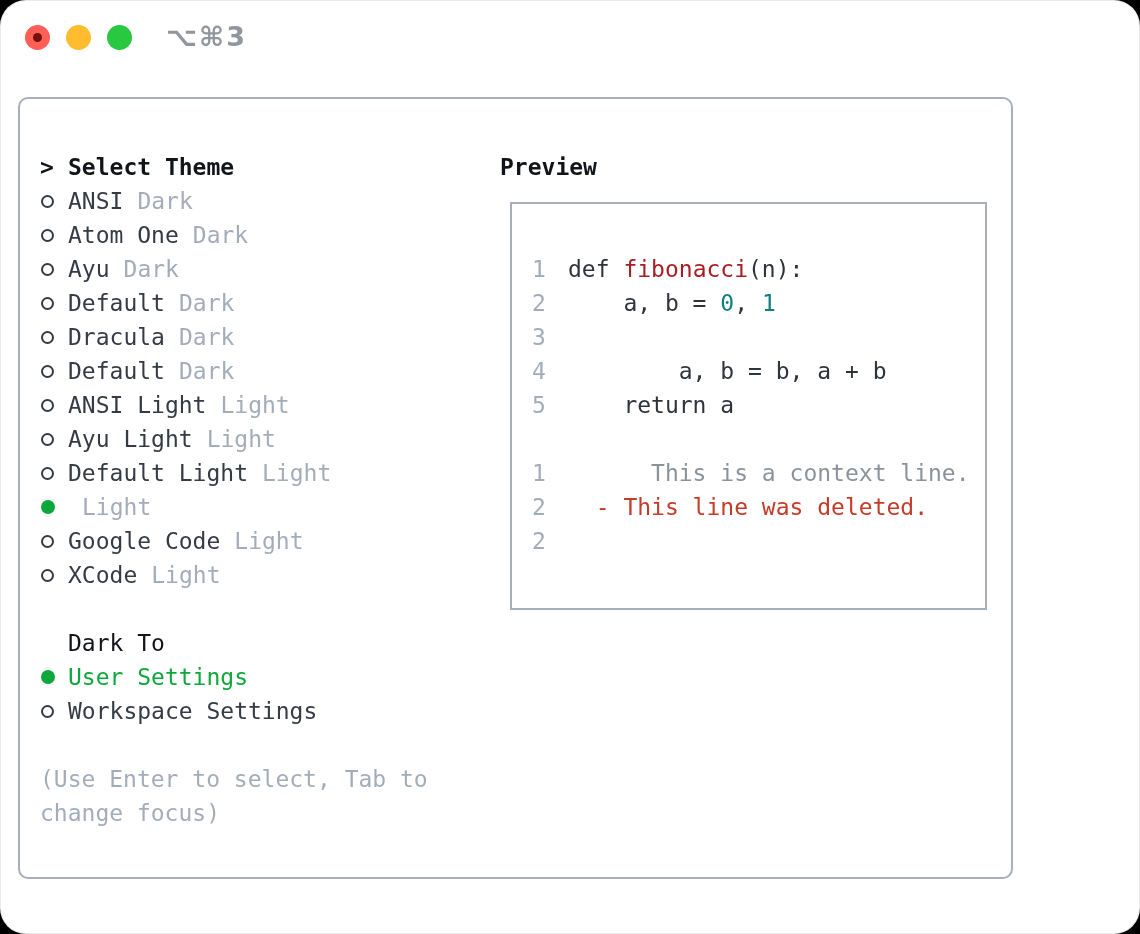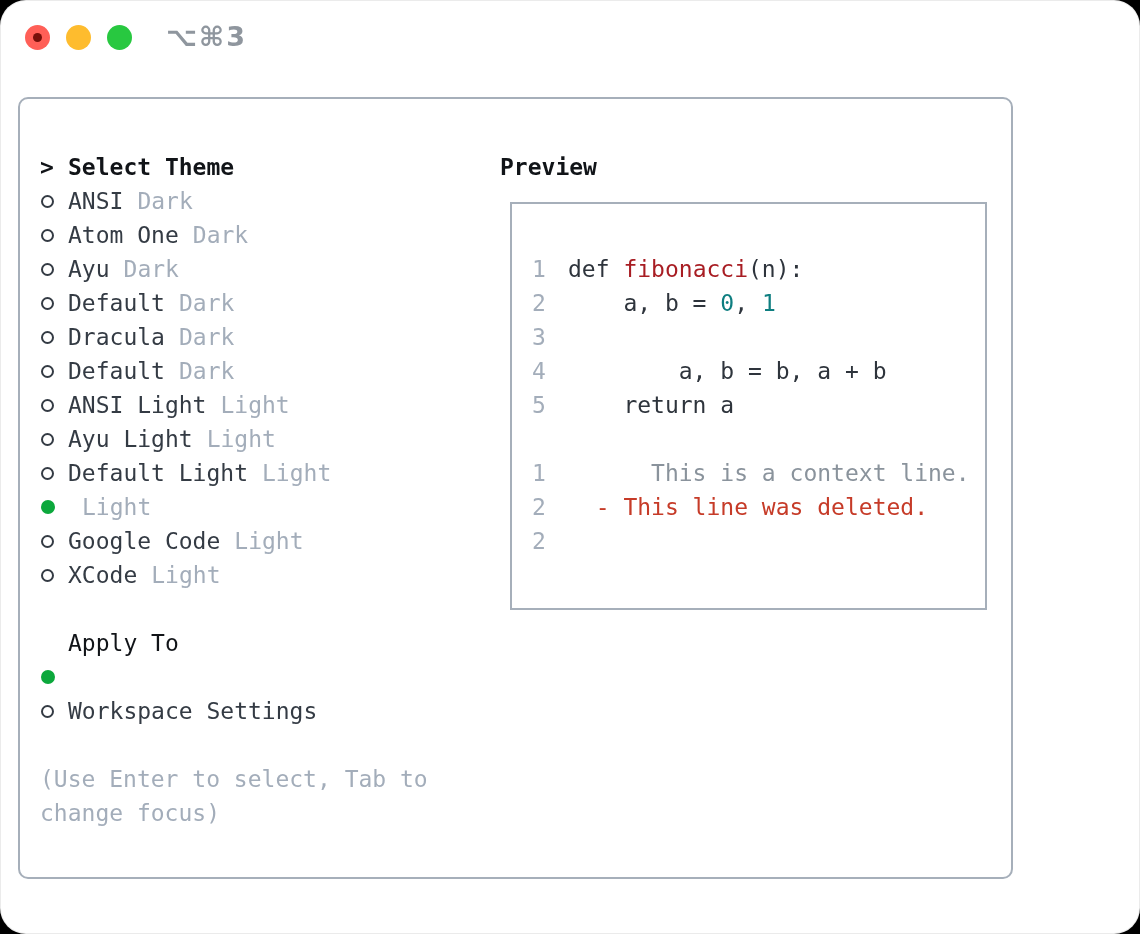--- a/index.html
+++ b/index.html
@@ -168,28 +168,29 @@
               </span>
               <span class="iname">XCode</span>
               <span class="tag">Light</span>
             </div>
           </div>
 
         <div class="spacer"></div>
 
         <div class="row">
           <span class="mcell"></span>
-          <span class="subheader">Apply To</span>
+          <span class="subheader">Dark To</span>
         </div>
 
         <div id="apply-list">
             <div class="row item">
               <span class="mcell">
                 <span class="ring filled"></span>
               </span>
+              <span class="iname sel">User Settings</span>
             </div>
             <div class="row item">
               <span class="mcell">
                 <span class="ring"></span>
               </span>
               <span class="iname">Workspace Settings</span>
             </div>
           </div>
 
         <div class="spacer"></div>

